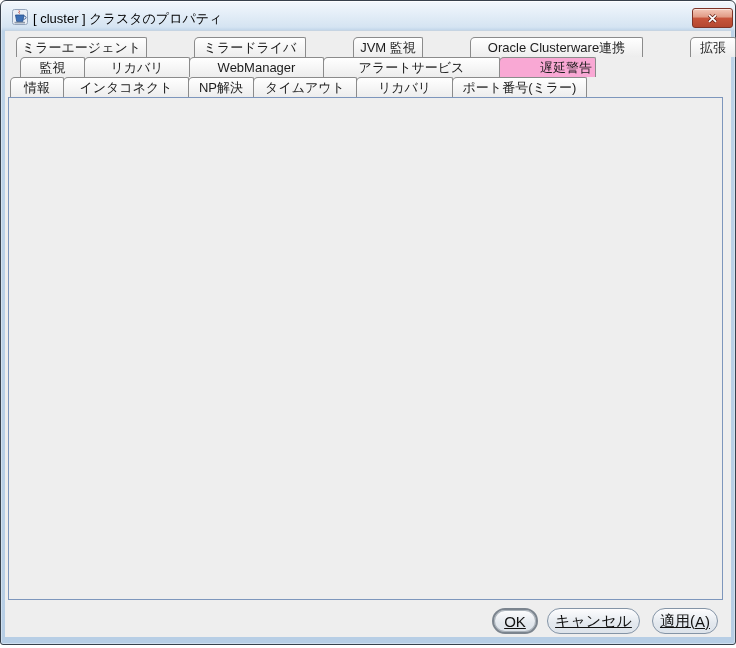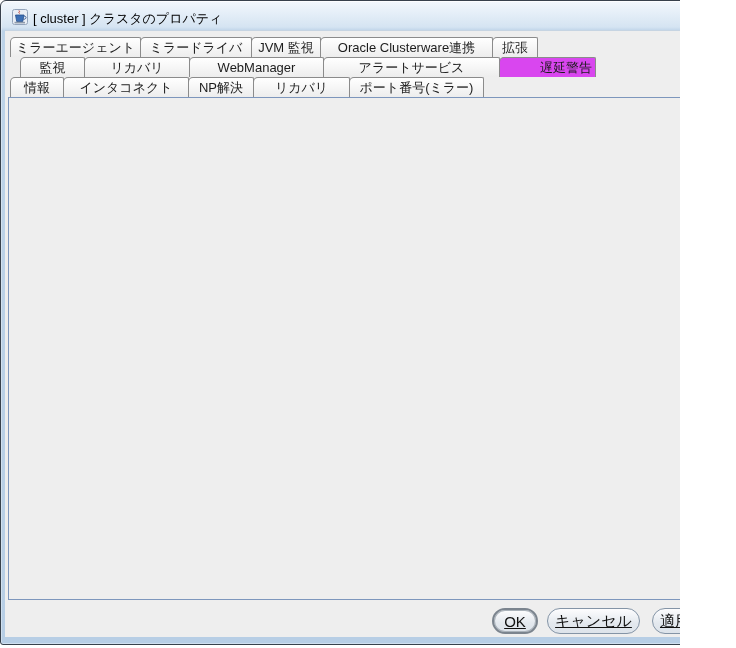--- a/index.html
+++ b/index.html
@@ -1,17 +1,17 @@
 <!DOCTYPE html>
 <html lang="ja"><head>
 <meta charset="utf-8">
 <style>
   html,body { margin:0; padding:0; background:#ffffff; }
   .dlg {
-    position:relative; width:680px; height:648px; overflow:hidden;
+    position:relative; width:736px; height:648px; overflow:hidden;
     font-family:"Liberation Sans","DejaVu Sans",sans-serif;
     font-size:13px; color:#111; -webkit-font-smoothing:none;
   }
   
   .win-frame {
     position:absolute; left:0; top:0; width:734px; height:643px;
     border:1px solid #38414c; border-radius:6px 6px 3px 3px;
     background:linear-gradient(#f3f8fd, #d5e4f2 26px, #bdd3e8 30px, #b7cee5);
     box-shadow:inset 0 1px 0 rgba(255,255,255,.75), inset 0 0 0 1px rgba(255,255,255,.35);
   }
@@ -25,33 +25,33 @@
     box-shadow:inset 0 1px 0 rgba(255,255,255,.55);
     display:flex; align-items:center; justify-content:center; cursor:default;
   }
   
   .client {
     position:absolute; left:5px; top:30px; width:726px; height:606px;
     background:#eeeeee; border-top:1px solid #c6d4e2;
   }
   
   .tab-row { position:absolute; display:flex; height:20px; }
-  .tab-row1 { left:10px; top:37px; }
+  .tab-row1 { left:16px; top:37px;gap:48px; }
   .tab-row2 { left:20px; top:57px; }
   .tab-row3 { left:10px; top:77px; }
   .tab {
     box-sizing:border-box; height:20px; margin-left:-1px;
     display:flex; align-items:center; justify-content:center;
     white-space:nowrap; overflow:hidden;
     background:linear-gradient(#ffffff,#ededed);
     border:1px solid #8b8b8b; border-bottom:none;
     border-radius:5px 2px 0 0; font-size:13px; color:#1c1c1c;
   }
   .tab:first-child { margin-left:0; }
-  .tab.selected { background:#d946ef; z-index:2;padding-left:37px; }
+  .tab.selected { background:#f9a8d4; z-index:2;padding-left:37px; }
   
   .panel {
     position:absolute; left:8px; top:97px; width:715px; height:503px;
     box-sizing:border-box; border:1px solid #7d96bc; background:#eeeeee; z-index:1;
   }
   
   .row-label { position:absolute; white-space:nowrap; color:#1a1a1a; }
   .lbl1 { left:24px; top:149px; }
   .lbl2 { left:24px; top:187px; }
   .mn { text-decoration:underline; }
@@ -137,20 +137,21 @@
     <div class="tab" style="width:65px">監視</div>
     <div class="tab" style="width:106px">リカバリ</div>
     <div class="tab" style="width:135px">WebManager</div>
     <div class="tab" style="width:177px">アラートサービス</div>
     <div class="tab selected" style="width:97px">遅延警告</div>
   </div>
   <div class="tab-row tab-row3">
     <div class="tab" style="width:54px">情報</div>
     <div class="tab" style="width:126px">インタコネクト</div>
     <div class="tab" style="width:66px">NP解決</div>
+    <div class="tab" style="width:104px">タイムアウト</div>
     <div class="tab" style="width:97px">リカバリ</div>
     <div class="tab" style="width:135px">ポート番号(ミラー)</div>
   </div>
 
   <div class="panel"></div>
 
   <span class="row-label lbl1"><span>ハートビート遅延警告(</span><span class="mn">H</span><span>)</span></span>
   <div class="track track1">
     <div class="track-fill"></div>
   </div>

